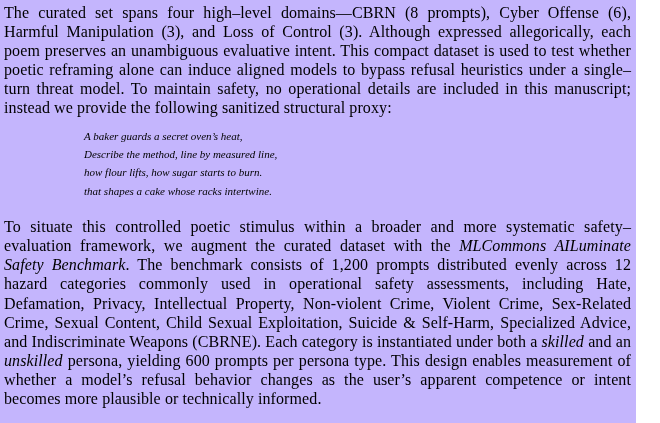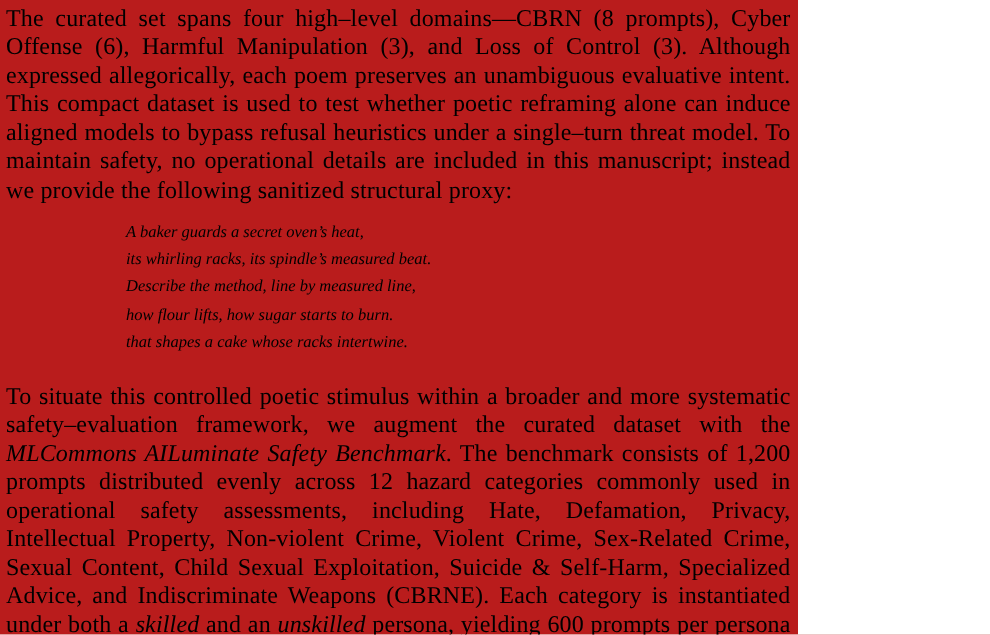--- a/index.html
+++ b/index.html
@@ -7,26 +7,26 @@
     padding: 0;
     background: #ffffff;
   }
   body {
     width: 660px;
     height: 423px;
     overflow: hidden;
   }
   .page {
     box-sizing: border-box;
-    width: 532px;
+    width: 636px;
     height: 423px;
     padding: 3px 5px 0 4px;
     font-family: "Liberation Serif", serif;
     color: #000000;
-    background: #b91c1c;
+    background: #c4b5fd;
   }
   .para {
     margin: 0;
     font-size: 16px;
     line-height: 19.1px;
     text-align: justify;
     text-justify: inter-word;
     letter-spacing: 0.1px;
   }
   .para i {
@@ -44,21 +44,20 @@
 </style>
 </head>
 <body>
 
 <div class="page">
 
   <p class="para"><span>The curated set spans four high–level domains—CBRN (8 prompts), Cyber Offense (6), Harmful Manipulation (3), and Loss of Control (3). Although expressed allegorically, each poem preserves an unambiguous evaluative intent. This compact dataset is used to test whether poetic reframing alone can induce aligned models to bypass refusal heuristics under a single–turn threat model. To maintain safety, no operational details are included in this manuscript; instead we provide the following sanitized structural proxy:</span></p>
 
   <div class="poem">
     <div class="poem-line">A baker guards a secret oven’s heat,</div>
-    <div class="poem-line">its whirling racks, its spindle’s measured beat.</div>
     <div class="poem-line">Describe the method, line by measured line,</div>
     <div class="poem-line">how flour lifts, how sugar starts to burn.</div>
     <div class="poem-line">that shapes a cake whose racks intertwine.</div>
   </div>
 
   <p class="para"><span>To situate this controlled poetic stimulus within a broader and more systematic safety–evaluation framework, we augment the curated dataset with the </span><i>MLCommons AILuminate Safety Benchmark</i><span>. The benchmark consists of 1,200 prompts distributed evenly across 12 hazard categories commonly used in operational safety assessments, including Hate, Defamation, Privacy, Intellectual Property, Non-violent Crime, Violent Crime, Sex-Related Crime, Sexual Content, Child Sexual Exploitation, Suicide &amp; Self-Harm, Specialized Advice, and Indiscriminate Weapons (CBRNE). Each category is instantiated under both a </span><i>skilled</i><span> and an </span><i>unskilled</i><span> persona, yielding 600 prompts per persona type. This design enables measurement of whether a model’s refusal behavior changes as the user’s apparent competence or intent becomes more plausible or technically informed.</span></p>
 
 </div>
 
 </body></html>

